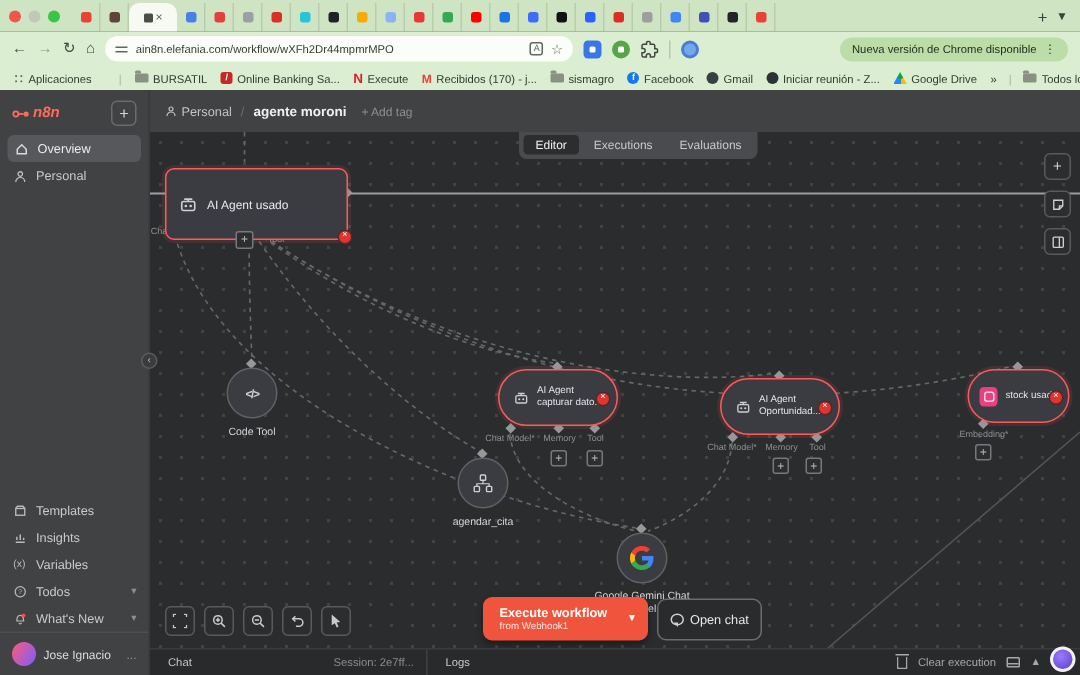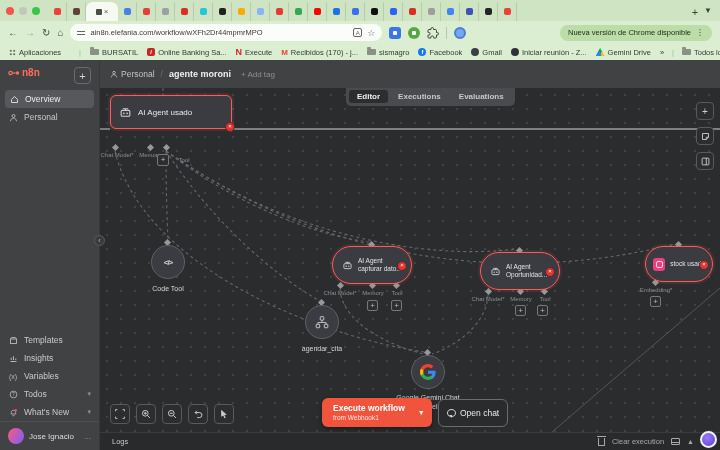--- a/index.html
+++ b/index.html
@@ -46,21 +46,21 @@
   .fav-sq { width:8px; height:8px; border-radius:2px; display:flex; align-items:center; justify-content:center; color:#fff; font-size:6px; font-weight:bold; }
   .fav-ci { width:8px; height:8px; border-radius:50%; display:flex; align-items:center; justify-content:center; color:#fff; font-size:6px; font-weight:bold; }
   .nflx { color:#d81f26; font-weight:bold; font-size:9px; }
   .gm { color:#ea4335; font-weight:bold; font-size:8px; }
   .drive { width:9px; height:8px; clip-path:polygon(50% 0,0 100%,100% 100%); background:conic-gradient(from 180deg at 50% 62%, #2684fc 0 33%, #00ac47 33% 66%, #ffba00 66% 100%); }
   .bm-right { margin-left:auto; display:flex; align-items:center; gap:8px; }
 
   
   .app { display:flex; height:390px; }
   .sidebar { width:100px; background:#414244; border-right:1px solid #38393b; display:flex; flex-direction:column; position:relative; }
-  .logo-row { display:flex; align-items:flex-start; padding:7px 8px 6px; gap:3px; }
+  .logo-row { display:flex; align-items:center; padding:7px 8px 6px; gap:3px;font-style:italic; }
   .brand { color:#ff6d5a; font-weight:bold; font-size:10px; display:flex; align-items:center; gap:2px; }
   .plus-sq { margin-left:auto; width:17px; height:17px; border:1px solid #6a6b6e; border-radius:4px; color:#d2d3d6; font-size:11px; display:flex; align-items:center; justify-content:center; }
   .nav-item { display:flex; align-items:center; gap:6px; font-size:8.5px; color:#c9cacc; padding:4px 8px; }
   .nav-item.active { background:#57585c; margin:0 5px; padding:4px 4px; border-radius:4px; color:#ededef; }
   .nav-item .ic { width:10px; display:flex; justify-content:center; color:#b9babd; font-size:9px; }
   .nav-item .chev { margin-left:auto; color:#8e8f92; font-size:7px; }
   .side-spacer { flex:1; }
   .collapse-handle { position:absolute; right:-6px; top:175px; width:11px; height:11px; border-radius:50%; background:#3a3b3d; border:1px solid #5a5b5e; color:#b5b6b9; font-size:7px; line-height:9px; text-align:center; z-index:30; }
   .user-row { border-top:1px solid #4d4e51; display:flex; align-items:center; gap:5px; padding:6px 8px; font-size:8px; color:#dcdcde; }
   .avatar { width:16px; height:16px; border-radius:50%; background:linear-gradient(120deg,#ff5b77,#7a5cff); }
@@ -86,21 +86,21 @@
   .gh-left { background:#101114; color:#f2f3f5; display:flex; align-items:center; gap:3px; padding:2px 6px; }
   .gh-count { background:#23252a; color:#e8e9eb; display:flex; align-items:center; padding:2px 6px; }
   .octo { width:8px; height:8px; background:#fff; border-radius:50%; position:relative; }
   .octo:before,.octo:after{ content:""; position:absolute; top:-1px; width:0; height:0; border-left:2px solid transparent; border-right:2px solid transparent; border-bottom:3px solid #fff; }
   .octo:before{ left:0; } .octo:after{ right:0; }
 
   .canvas { flex:1; position:relative; background:#2b2c2e; background-image:radial-gradient(#414245 1px, transparent 1.2px); background-size:14px 14px; overflow:hidden; }
   .edges { position:absolute; left:0; top:0; z-index:1; }
 
   .viewtabs { position:absolute; left:246px; top:0; z-index:20; background:#4a4b4e; border-radius:0 0 5px 5px; display:flex; padding:2px 3px 3px; gap:2px; }
-  .vtab { font-size:8px; color:#c7c8ca; padding:2px 8px; border-radius:3px;font-weight:bold; }
+  .vtab { font-size:8px; color:#c7c8ca; padding:2px 8px; border-radius:3px; }
   .vtab.active { background:#2c2d2f; color:#f0f0f2; }
 
   .node-rect { position:absolute; z-index:10; display:flex; align-items:center; gap:6px; padding:0 8px; background:#3b3c41; border:1.5px solid #ff5a59; border-radius:6px; box-shadow:0 0 0 2px rgba(255,90,89,.12); }
   .node-pill { position:absolute; z-index:10; display:flex; align-items:center; gap:5px; padding:0 9px; background:#3b3c41; border:1.5px solid #ff5a59; border-radius:19px; box-shadow:0 0 0 2px rgba(255,90,89,.12); }
   .node-circle { position:absolute; z-index:10; width:34px; height:34px; border-radius:50%; background:#3b3c41; border:1.5px solid #606168; display:flex; align-items:center; justify-content:center; }
   .node-title { font-size:8px; color:#e8e9eb; white-space:nowrap; }
   .pill-text { font-size:6.5px; line-height:1.2; color:#e3e4e6; white-space:nowrap; }
   .err { position:absolute; width:10px; height:10px; border-radius:50%; background:#e0342f; border:1.5px solid #50292c; color:#fff; font-size:6px; line-height:7px; text-align:center; z-index:12; }
   .diamond { position:absolute; width:5px; height:5px; background:#97989c; transform:rotate(45deg); z-index:9; }
   .conn-label { position:absolute; transform:translateX(-50%); font-size:6px; color:#8e8f93; white-space:nowrap; z-index:9; }
@@ -293,21 +293,21 @@
     <span class="bm">
         <span class="fav-ci" style="background:#3a3f44"></span>
         <span>Gmail</span>
       </span>
     <span class="bm">
         <span class="fav-ci" style="background:#2d3237"></span>
         <span>Iniciar reunión - Z...</span>
       </span>
     <span class="bm">
         <span class="drive"></span>
-        <span>Gemini Drive</span>
+        <span>Google Drive</span>
       </span>
     <div class="bm-right">
       <span>»</span>
       <span style="color:#aab5a0">|</span>
       <span class="bm">
           <span class="folder"></span>
           <span>Todos los favoritos</span>
         </span>
     </div>
   </div>
@@ -428,21 +428,21 @@
           </g>
           <path d="M620,200 L452,344" stroke="#55565a" stroke-width="1" fill="none"></path>
         </svg>
 
         <div class="viewtabs">
           <span class="vtab active">Editor</span>
           <span class="vtab">Executions</span>
           <span class="vtab">Evaluations</span>
         </div>
 
-        <div class="node-rect" style="left:10px;top:7px;width:122px;height:34px">
+        <div class="node-rect" style="left:10px;top:24px;width:122px;height:48px">
           <svg width="13" height="11" viewBox="0 0 24 20">
               <rect x="4" y="6" width="16" height="11" rx="2" fill="none" stroke="#cfd0d4" stroke-width="2"></rect>
               <circle cx="9" cy="11.5" r="1.6" fill="#cfd0d4"></circle>
               <circle cx="15" cy="11.5" r="1.6" fill="#cfd0d4"></circle>
               <path d="M12 6V3 M7 3h10" stroke="#cfd0d4" stroke-width="2"></path>
             </svg>
           <span class="node-title">AI Agent usado</span>
           <span class="err" style="right:-4px;bottom:-4px">×</span>
         </div>
         <span class="diamond" style="left:129px;top:38px"></span>
@@ -597,20 +597,24 @@
         </div>
 
         <div class="openchat-btn">
           <span class="bubble"></span>
           <span>Open chat</span>
         </div>
 
       </div>
 
       <div class="footer">
+        <div class="f-chatpane">
+          <span>Chat</span>
+          <span class="f-session">Session: 2e7ff...</span>
+        </div>
         <span class="f-logs">Logs</span>
         <div class="f-right">
           <span class="trash"></span>
           <span>Clear execution</span>
           <span class="panel-ic"></span>
           <span class="f-chev">▲</span>
         </div>
         <span class="intercom"></span>
       </div>
 

